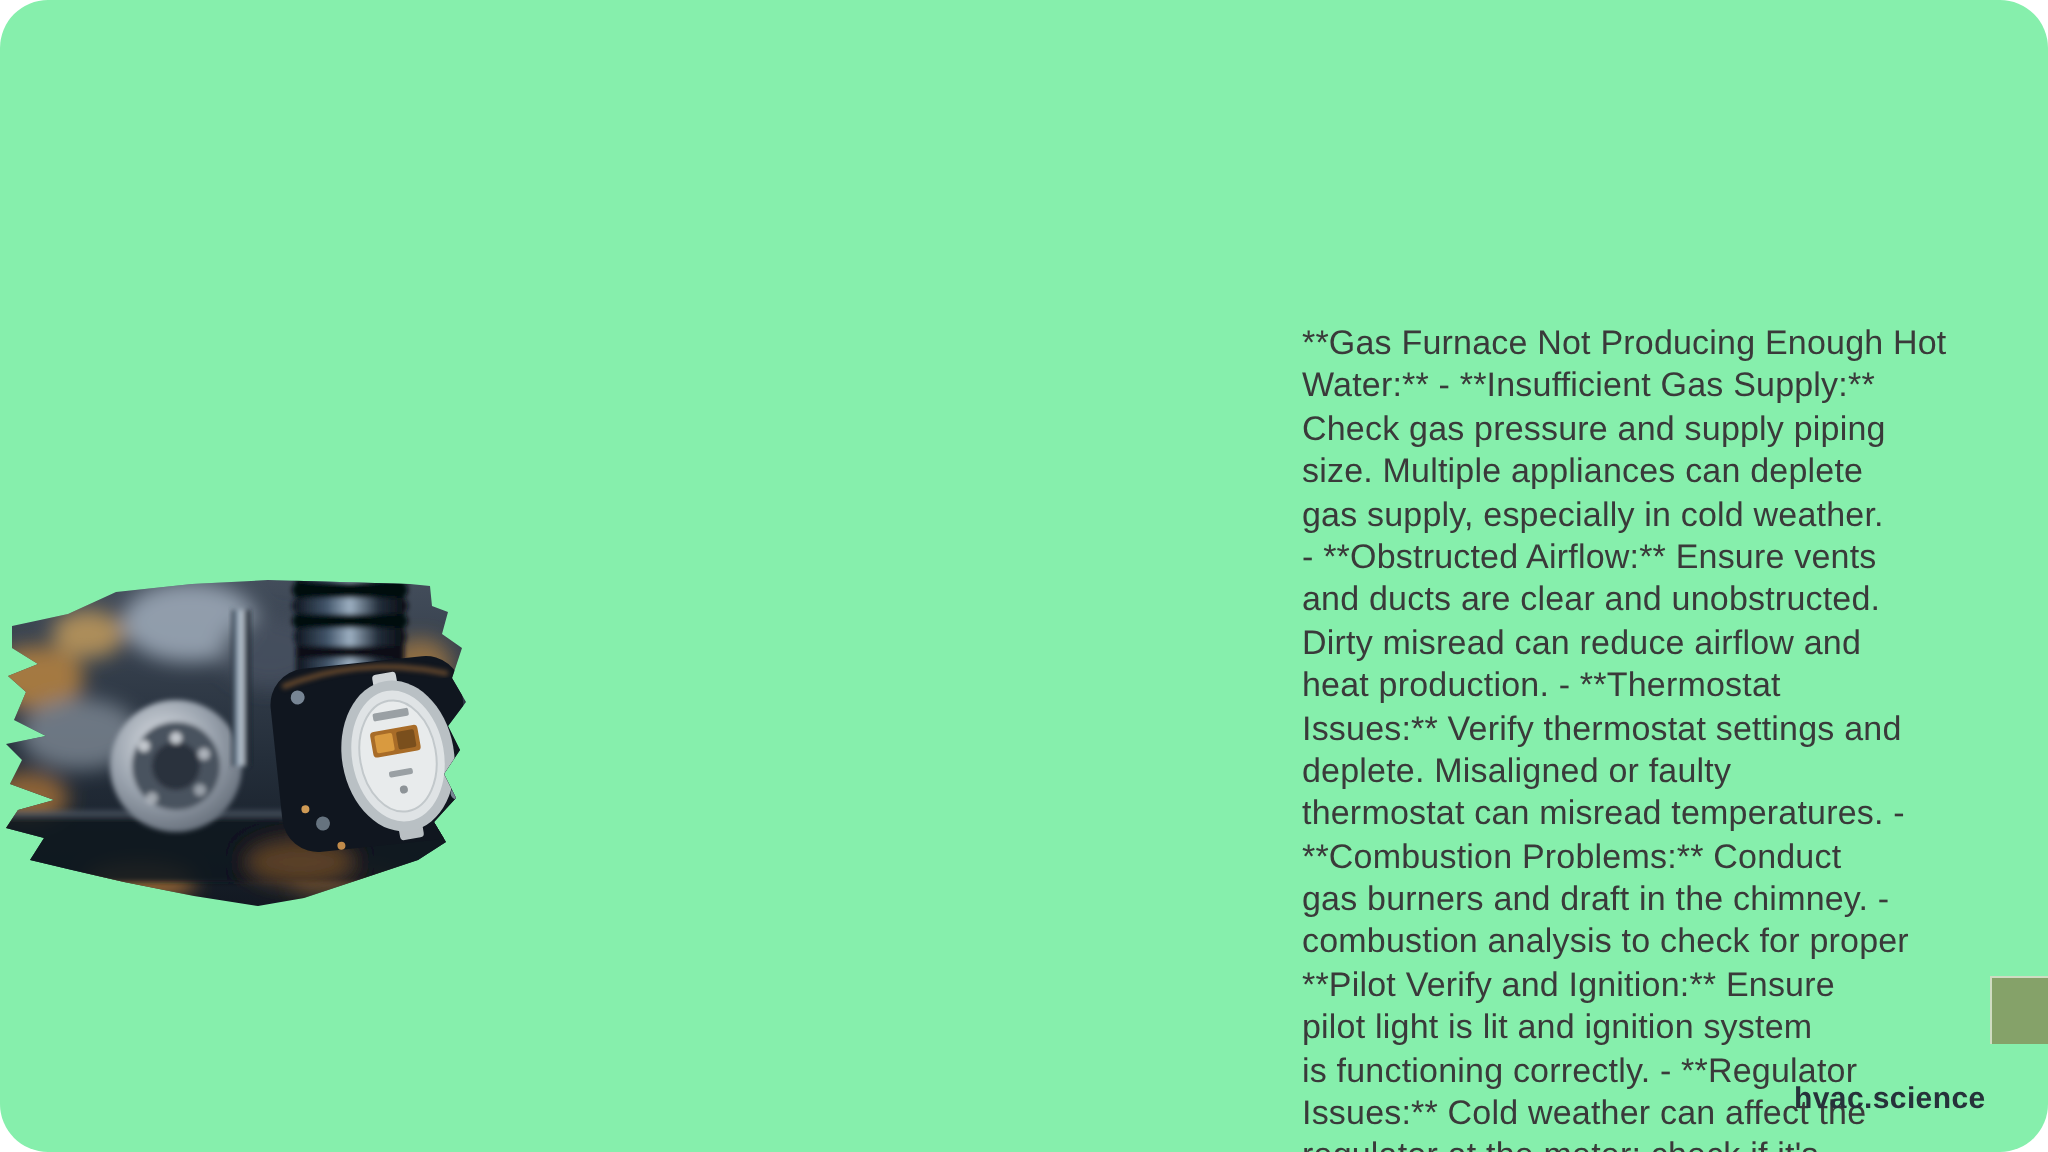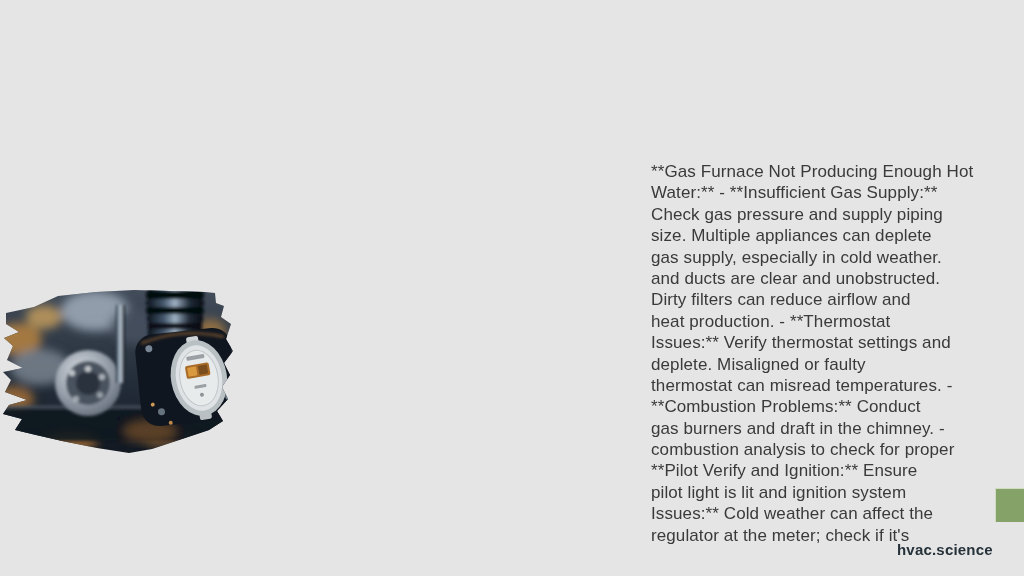--- a/index.html
+++ b/index.html
@@ -1,21 +1,21 @@
 <!DOCTYPE html>
 <html><head>
 <meta charset="utf-8">
 <style>
   html,body{margin:0;padding:0;}
   body{
     width:1024px;height:576px;overflow:hidden;background:#ffffff;
     font-family:"Liberation Sans","DejaVu Sans",sans-serif;
     position:relative;
   }
-  .slide{position:absolute;inset:0;width:1024px;height:576px;background:#e5e5e5;}
+  .slide{position:absolute;inset:0;width:1024px;height:576px;background:#86efac;border-radius:24px;}
 
   
   .photo-wrap{position:absolute;left:0;top:280px;width:240px;height:182px;}
   .photo-wrap svg{display:block;width:240px;height:182px;}
 
   
   .body-text{
     position:absolute;left:651px;top:161px;width:340px;
     color:#3a3a3a;
   }
@@ -151,31 +151,33 @@
       </g>
     </svg>
   </div>
 
   <div class="body-text">
     <div class="line">**Gas Furnace Not Producing Enough Hot</div>
     <div class="line">Water:** - **Insufficient Gas Supply:**</div>
     <div class="line">Check gas pressure and supply piping</div>
     <div class="line">size. Multiple appliances can deplete</div>
     <div class="line">gas supply, especially in cold weather.</div>
+    <div class="line">- **Obstructed Airflow:** Ensure vents</div>
     <div class="line">and ducts are clear and unobstructed.</div>
-    <div class="line">Dirty filters can reduce airflow and</div>
+    <div class="line">Dirty misread can reduce airflow and</div>
     <div class="line">heat production. - **Thermostat</div>
     <div class="line">Issues:** Verify thermostat settings and</div>
     <div class="line">deplete. Misaligned or faulty</div>
     <div class="line">thermostat can misread temperatures. -</div>
     <div class="line">**Combustion Problems:** Conduct</div>
     <div class="line">gas burners and draft in the chimney. -</div>
     <div class="line">combustion analysis to check for proper</div>
     <div class="line">**Pilot Verify and Ignition:** Ensure</div>
     <div class="line">pilot light is lit and ignition system</div>
+    <div class="line">is functioning correctly. - **Regulator</div>
     <div class="line">Issues:** Cold weather can affect the</div>
     <div class="line">regulator at the meter; check if it's</div>
   </div>
 
   <div class="watermark">hvac.science</div>
 
   <div class="accent-square"></div>
 
 </div>
 

